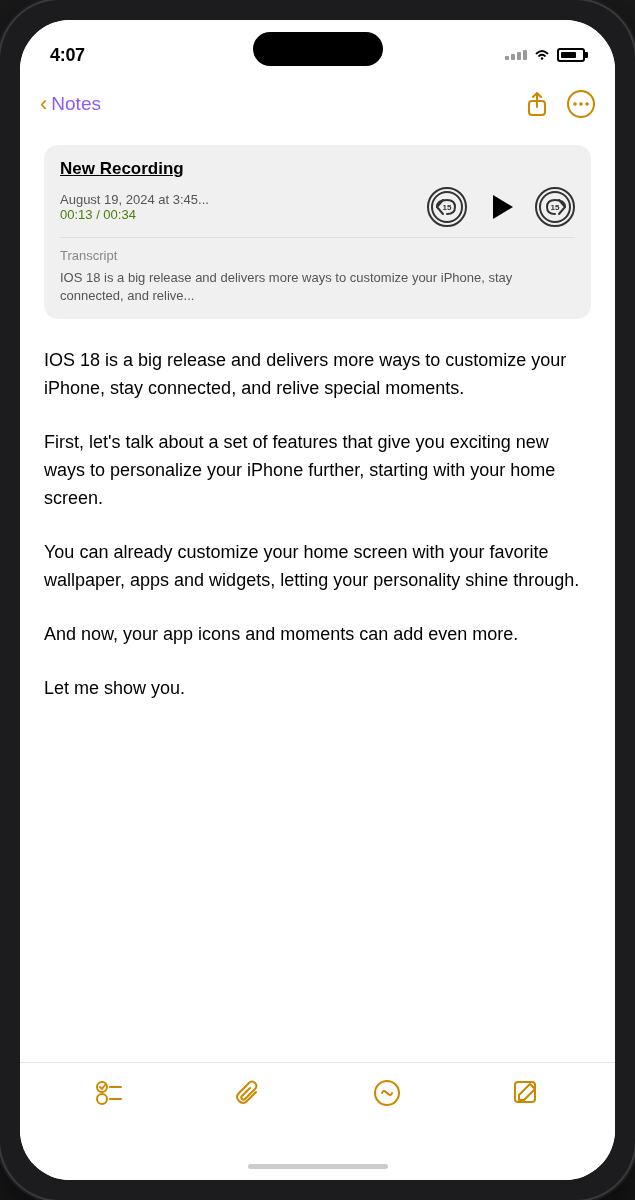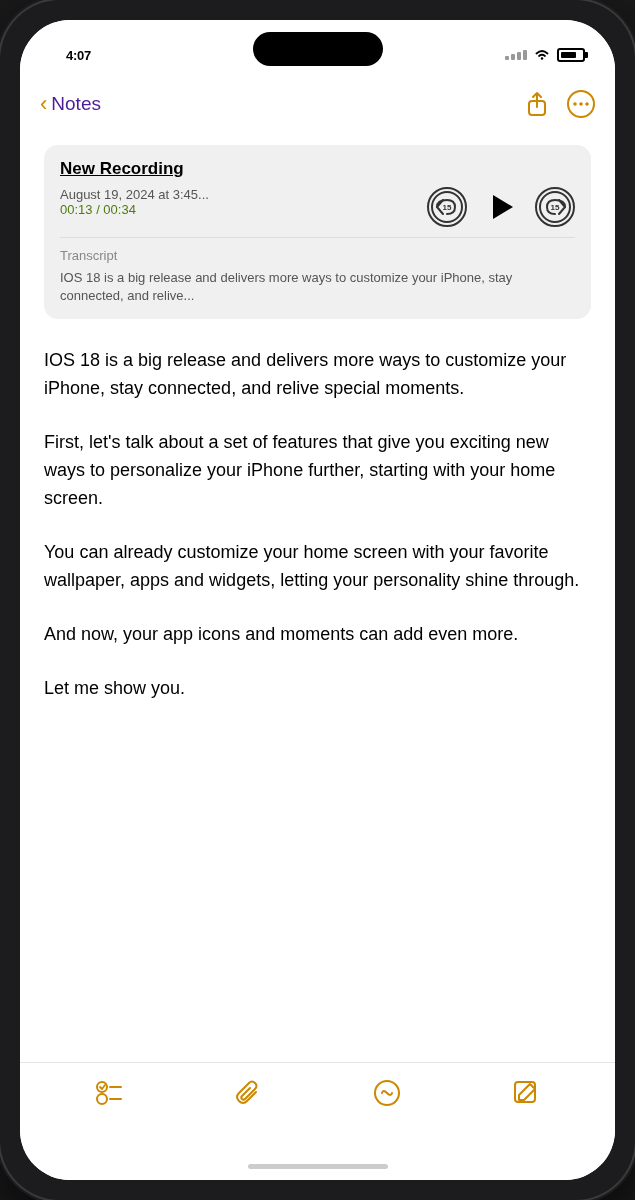--- a/index.html
+++ b/index.html
@@ -68,25 +68,24 @@
       background: #ffffff;
       display: flex;
       align-items: center;
       justify-content: space-between;
       padding: 15px 30px 0;
       position: relative;
       flex-shrink: 0;
     }
 
     .status-time {
-      font-size: 13px;
+      font-size: 18px;
       font-weight: 600;
       color: #000;
       letter-spacing: -0.3px;
-      margin-left: 16px;
     }
 
     
     .dynamic-island {
       position: absolute;
       top: 12px;
       left: 50%;
       transform: translateX(-50%);
       width: 130px;
       height: 34px;
@@ -163,21 +162,21 @@
 
     .nav-back-chevron {
       font-size: 22px;
       font-weight: 300;
       color: #cc8800;
       line-height: 1;
     }
 
     .nav-back-label {
       font-size: 19px;
-      color: #4c1d95;
+      color: #8b5cf6;
       font-weight: 400;
     }
 
     .nav-actions {
       display: flex;
       align-items: center;
       gap: 18px;
     }
 
     .nav-icon-btn {
@@ -208,20 +207,21 @@
     .recording-title {
       font-size: 17px;
       font-weight: 700;
       color: #000;
       margin-bottom: 3px;
       text-decoration: underline;
     }
 
     .recording-meta-row {
       display: flex;
+      align-items: center;
       justify-content: space-between;
       margin-bottom: 10px;
       margin-top: 8px;
     }
 
     .recording-meta {
       display: flex;
       flex-direction: column;
     }
 

